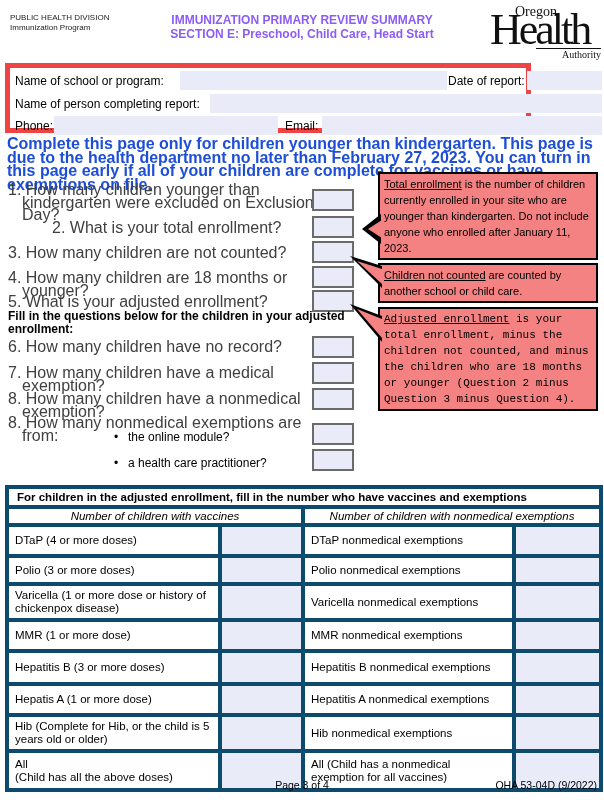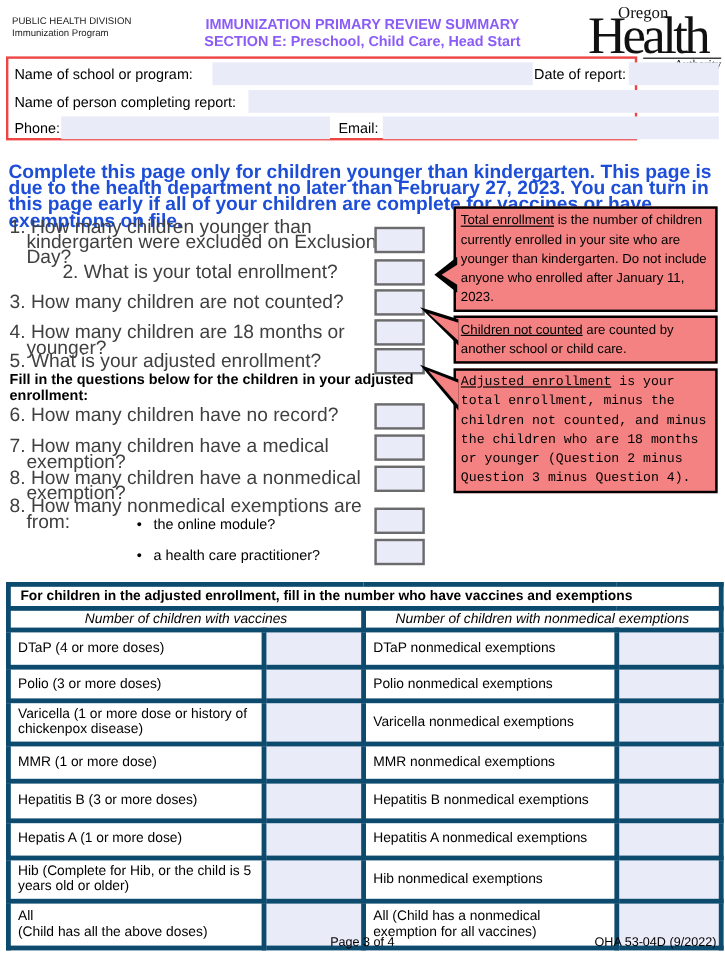--- a/index.html
+++ b/index.html
@@ -8,21 +8,21 @@
 
   
   .division { position:absolute; left:10px; top:13px; font-size:8px; line-height:10px; color:#222; }
   .title { position:absolute; left:92px; top:13px; width:420px; text-align:center; font-size:12px; font-weight:bold; line-height:14px; color:#8b5cf6; }
   .logo { position:absolute; right:2px; top:2px; width:112px; height:58px; font-family:"Liberation Serif", serif; color:#111; }
   .logo-health { position:absolute; left:0px; top:6px; font-size:44px; letter-spacing:-3px; line-height:44px; }
   .logo-oregon { position:absolute; left:25px; top:2px; font-size:14px; letter-spacing:0px; }
   .logo-authority { position:absolute; right:1px; top:46px; font-size:10px; border-top:1px solid #111; padding-left:26px; }
 
   
-  .info-box { position:absolute; left:5px; top:47px; width:526px; height:70px; border:2px solid #ef4444; }
+  .info-box { position:absolute; left:5px; top:63px; width:526px; height:70px; border:5px solid #ef4444; }
   .ilabel { position:absolute; font-size:12px; color:#000; }
   .ifield { position:absolute; background:#e9ecf8; border:none; height:19px; font-size:12px; font-family:"Liberation Sans", sans-serif; padding:0 3px; outline:none; }
 
   
   .notice { position:absolute; left:7px; top:137px; width:592px; font-size:16px; font-weight:bold; color:#1d4ed8; line-height:13.5px; }
 
   
   .q { position:absolute; left:8px; width:312px; font-size:16px; line-height:12.5px; color:#404040; padding-left:14px; text-indent:-14px; }
   .qnote { position:absolute; left:8px; width:370px; font-size:12px; font-weight:bold; line-height:13px; }
   .qbullet { position:absolute; left:88px; font-size:12px;margin-left:26px; }

